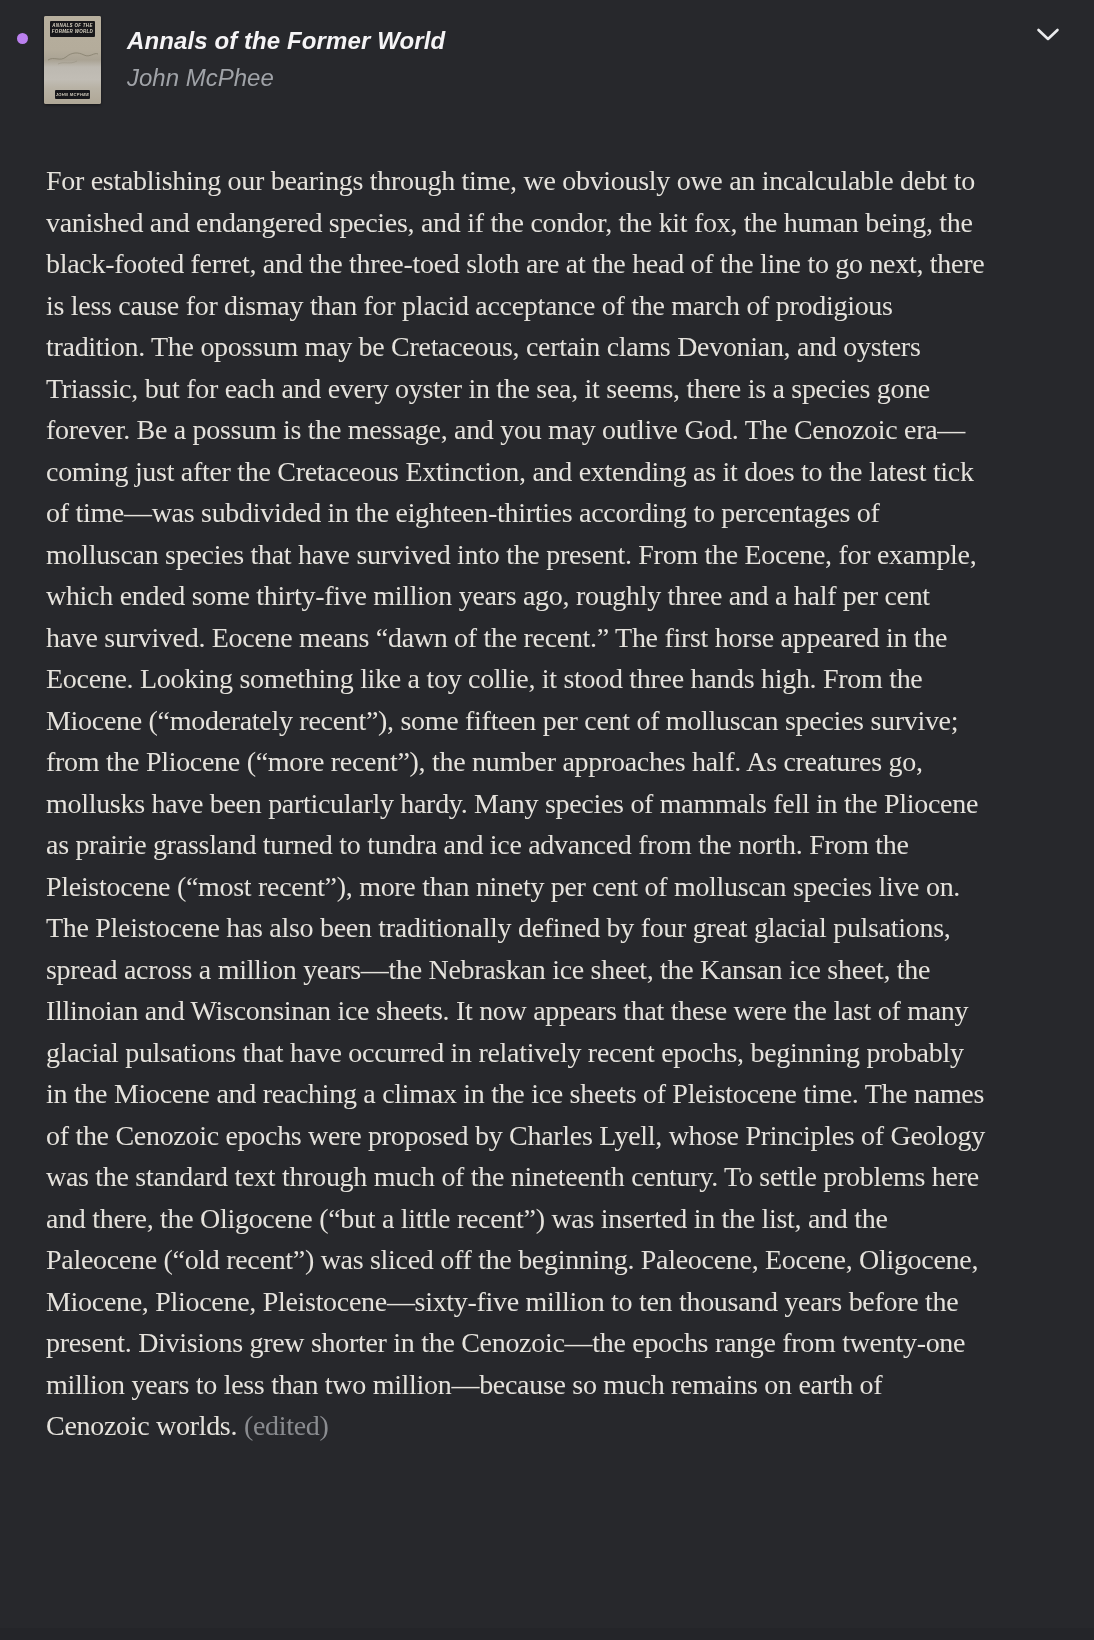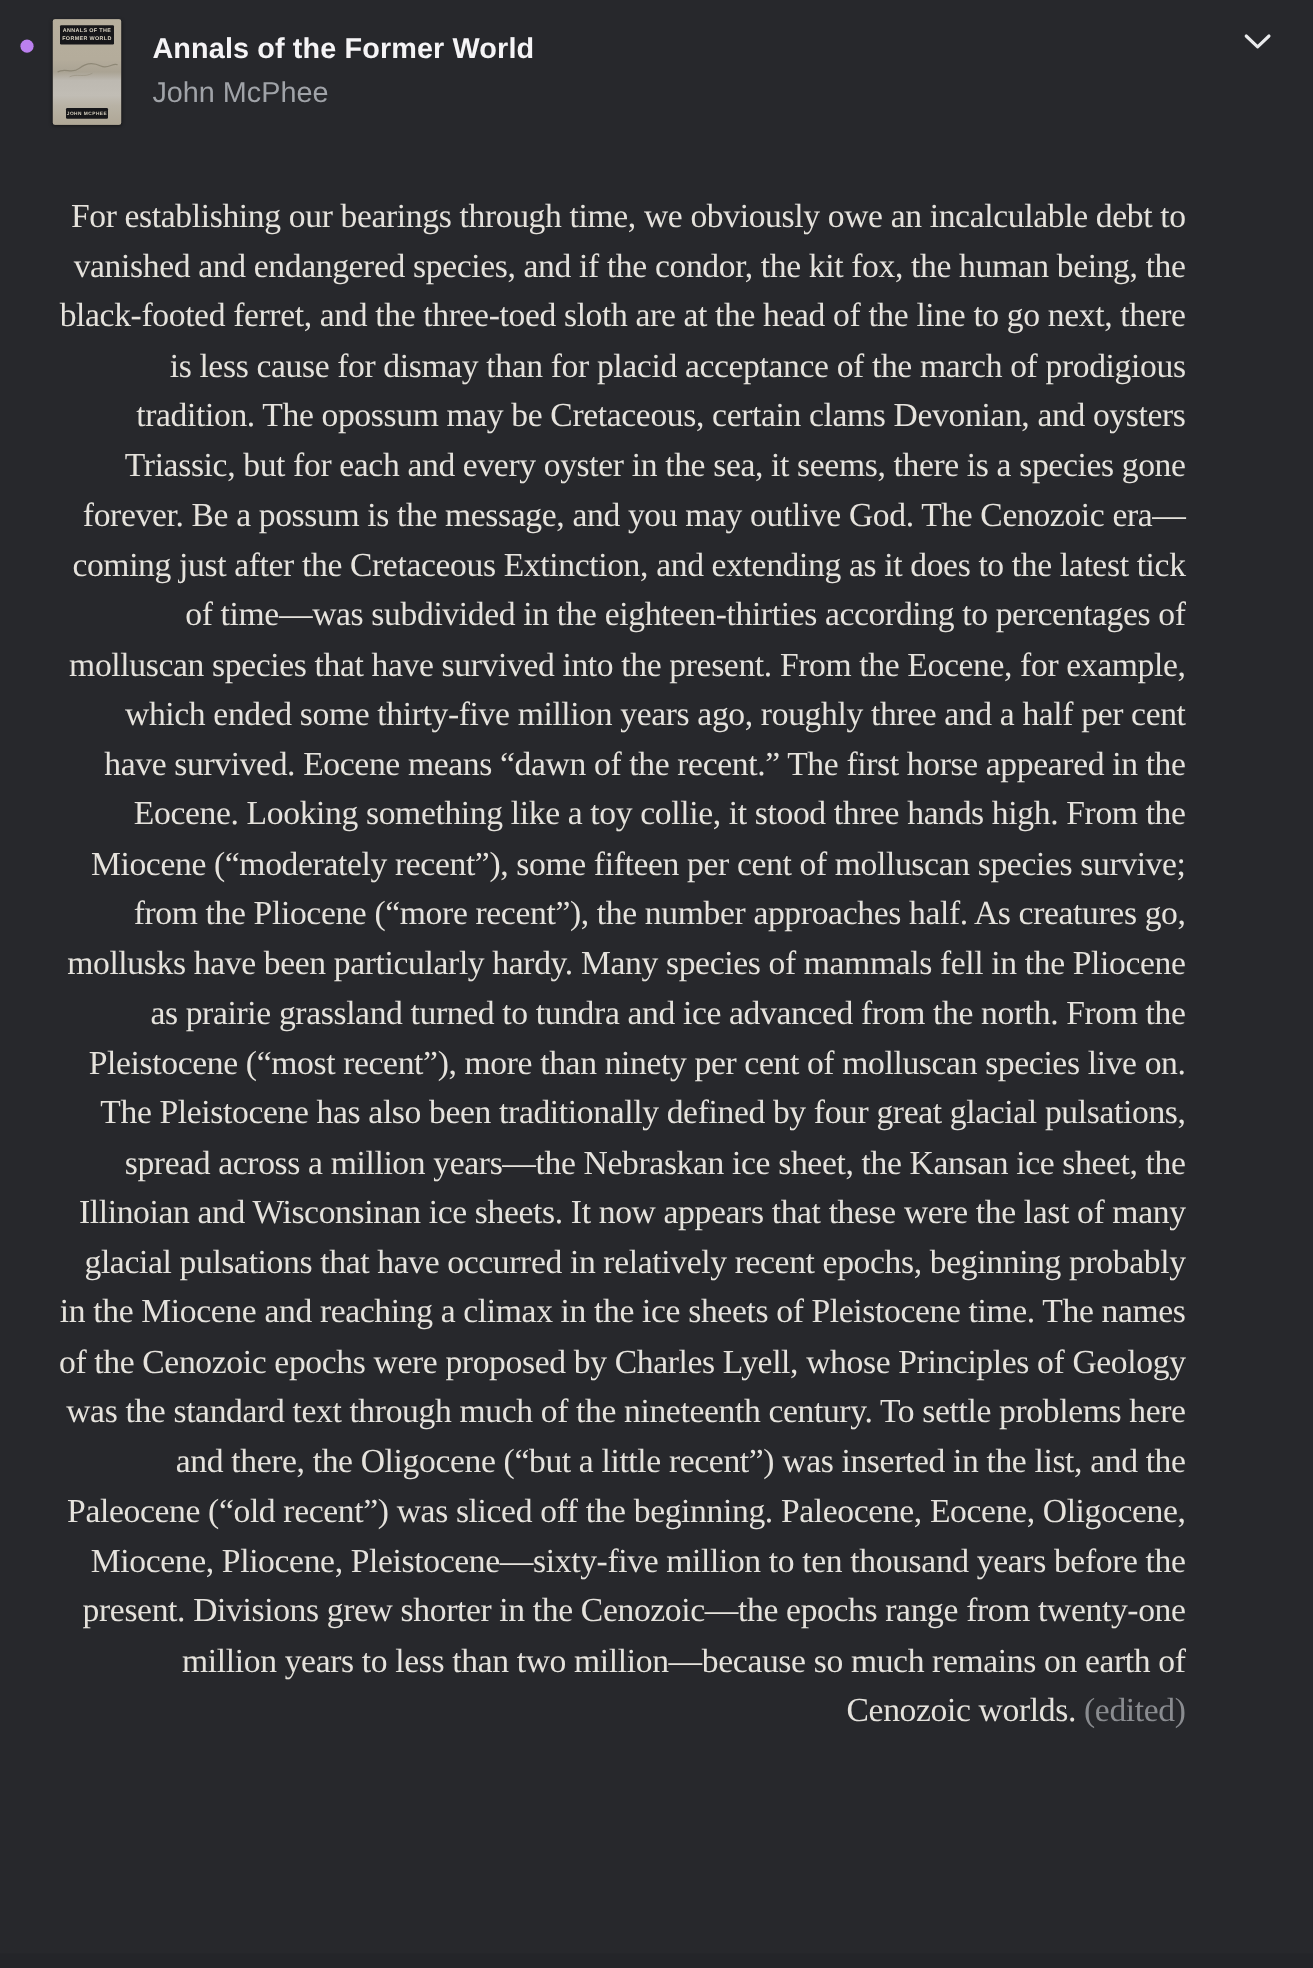--- a/index.html
+++ b/index.html
@@ -7,20 +7,21 @@
     width: 1094px; height: 1640px;
     background: #27282c;
     font-family: "Liberation Sans", sans-serif;
     overflow: hidden;
     position: relative;
   }
   
   .header {
     position: relative;
     height: 106px;
+    font-style: italic;
   }
   .unread-dot {
     position: absolute;
     left: 17px; top: 33px;
     width: 11px; height: 11px;
     border-radius: 50%;
     background: #bb80ef;
   }
   .cover {
     position: absolute;
@@ -85,21 +86,21 @@
   }
   
   .passage {
     margin: 54px 0 0 46px;
     width: 942px;
     font-family: "Liberation Serif", serif;
     font-size: 28px;
     line-height: 41.5px;
     letter-spacing: -0.3px;
     color: #e5e2dc;
-    text-align: right;
+    text-align: left;
   }
   .edited {
     color: #8a8c90;
   }
   
   .footer-band {
     position: absolute;
     left: 0; right: 0; bottom: 0;
     height: 12px;
     background: #242529;

